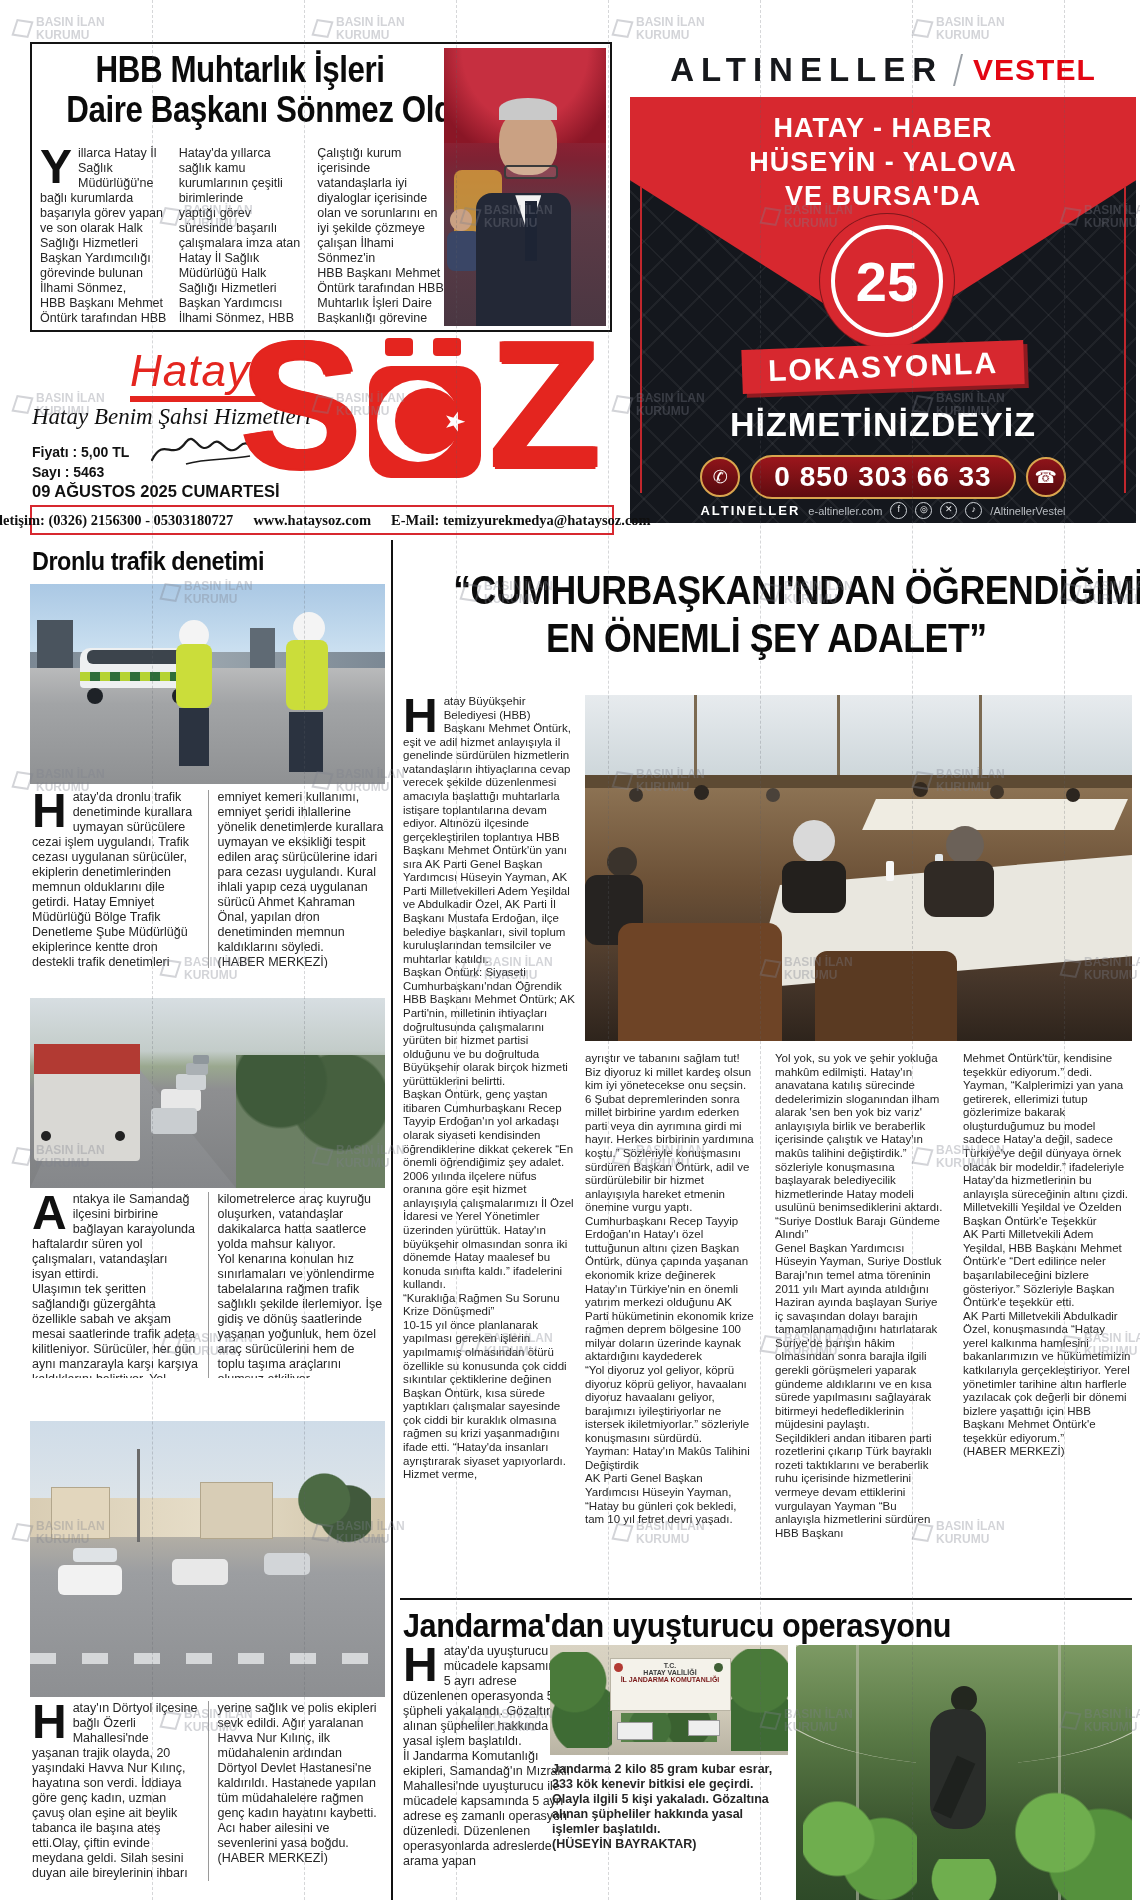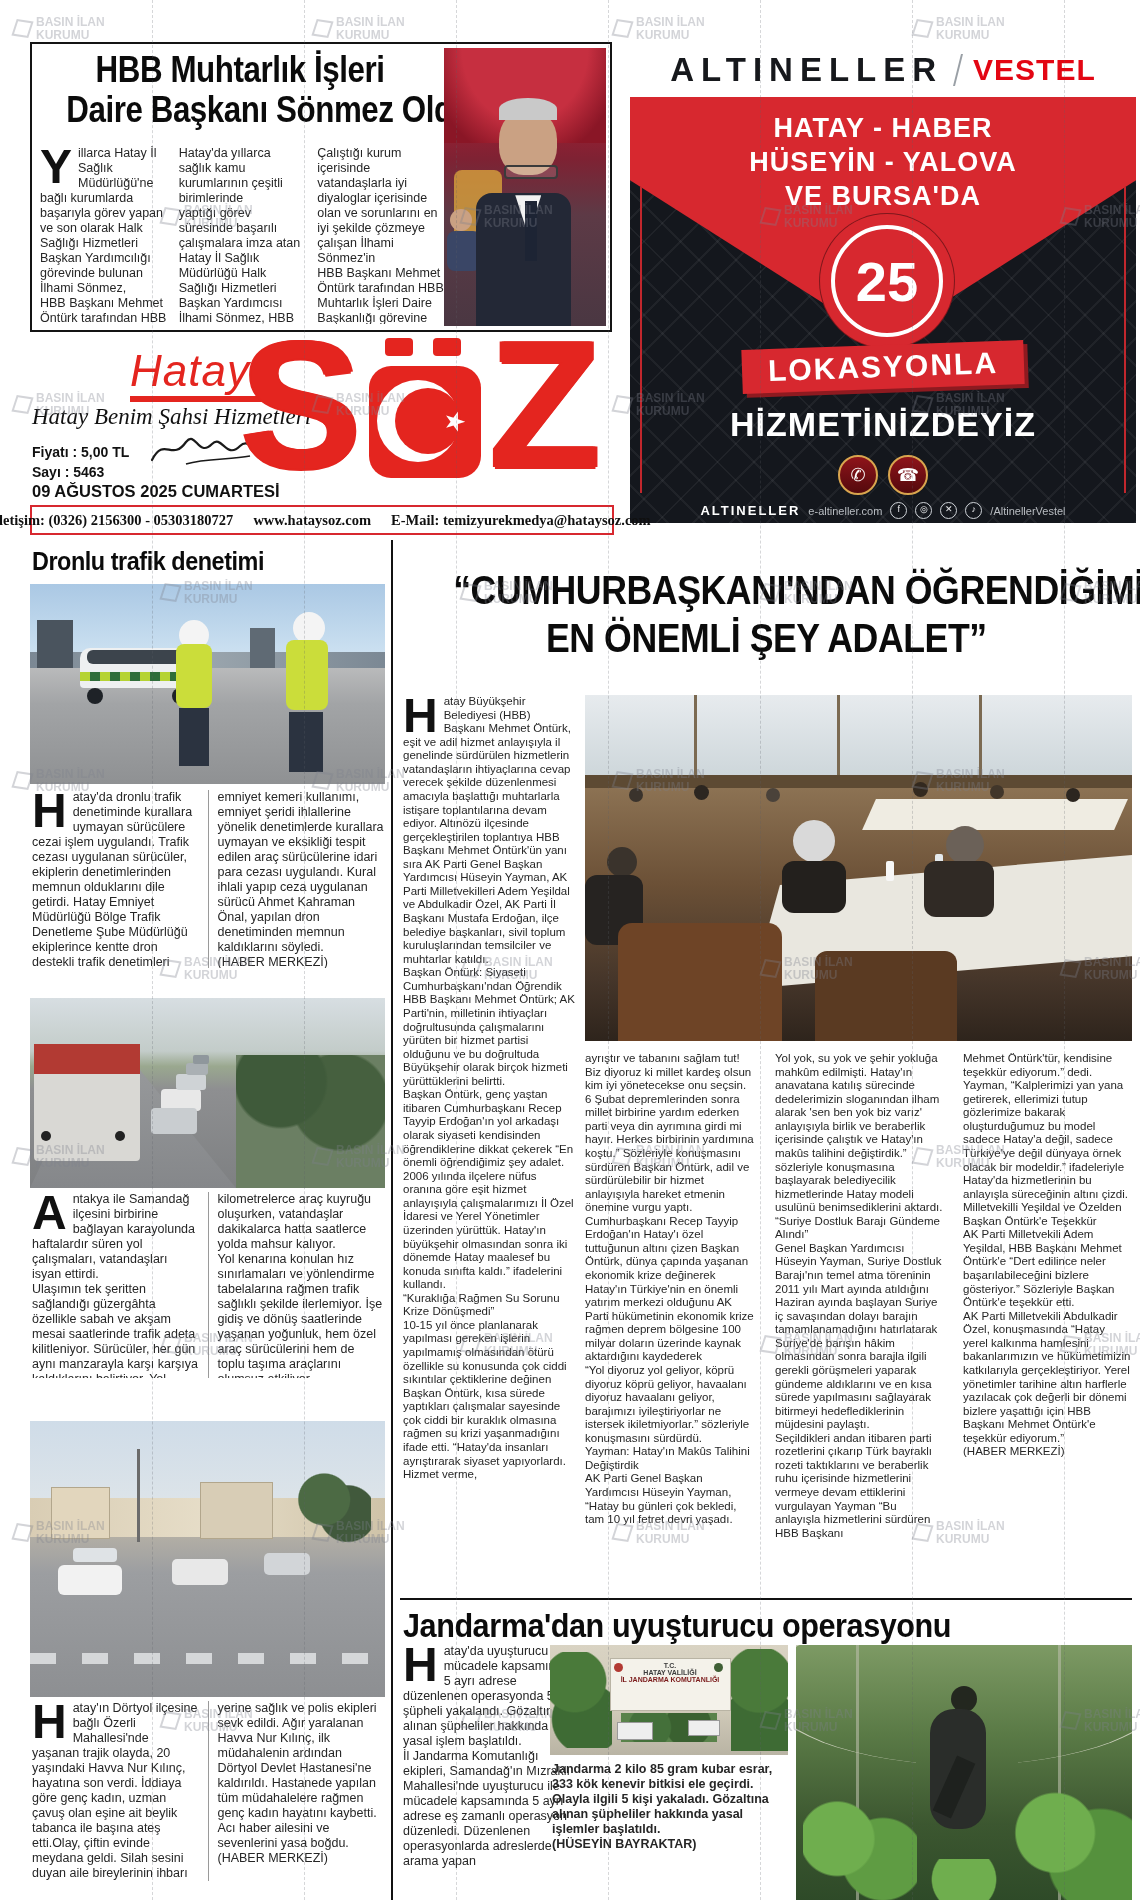--- a/index.html
+++ b/index.html
@@ -128,20 +128,21 @@
       <div class="ad-city" style="top:84px;">VE BURSA'DA</div>
       <div class="ad-circle">
           <span>25</span>
         </div>
       <div class="ad-loka">LOKASYONLA</div>
       <div class="ad-serv">HİZMETİNİZDEYİZ</div>
       <div class="ad-hair" style="left:10px;"></div>
       <div class="ad-hair" style="right:10px;"></div>
       <div class="ad-phone-row">
         <span class="ad-ico">✆</span>
+        <span class="ad-pill">0 850 303 66 33</span>
         <span class="ad-ico">☎</span>
       </div>
       <div class="ad-foot">
         <span class="fb">ALTINELLER</span>
         <span>e-altineller.com</span>
         <span class="soc">f</span>
         <span class="soc">◎</span>
         <span class="soc">✕</span>
         <span class="soc">♪</span>
         <span>/AltinellerVestel</span>

